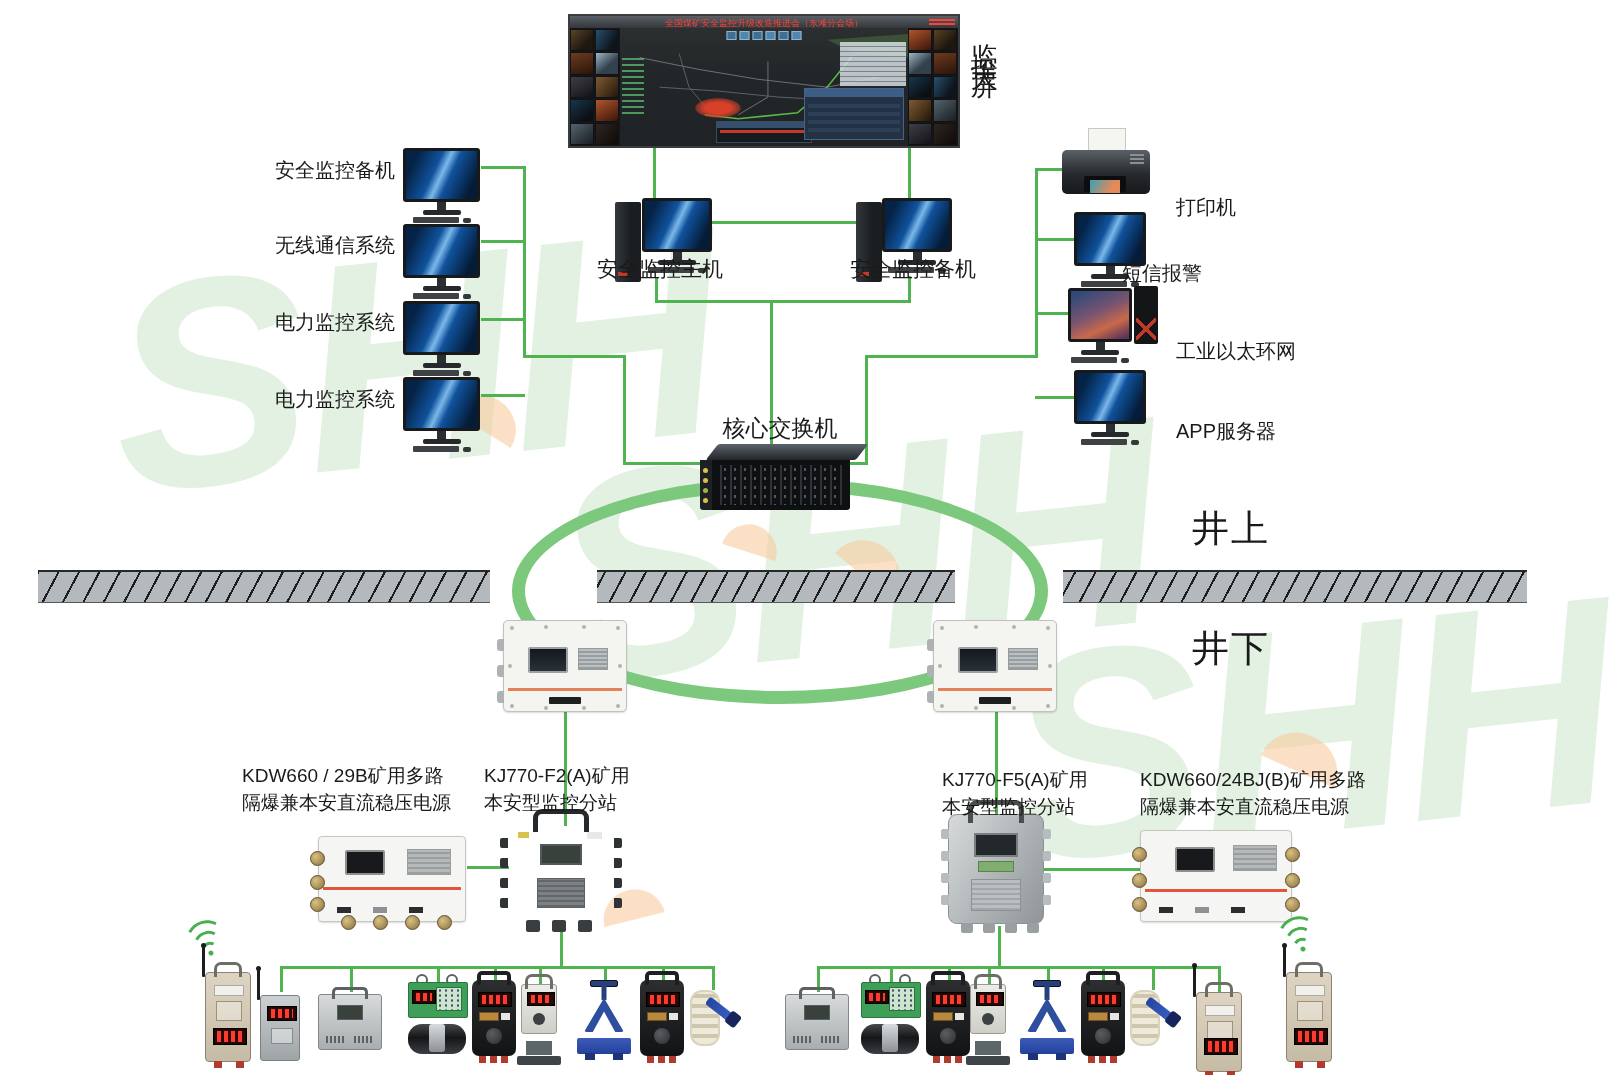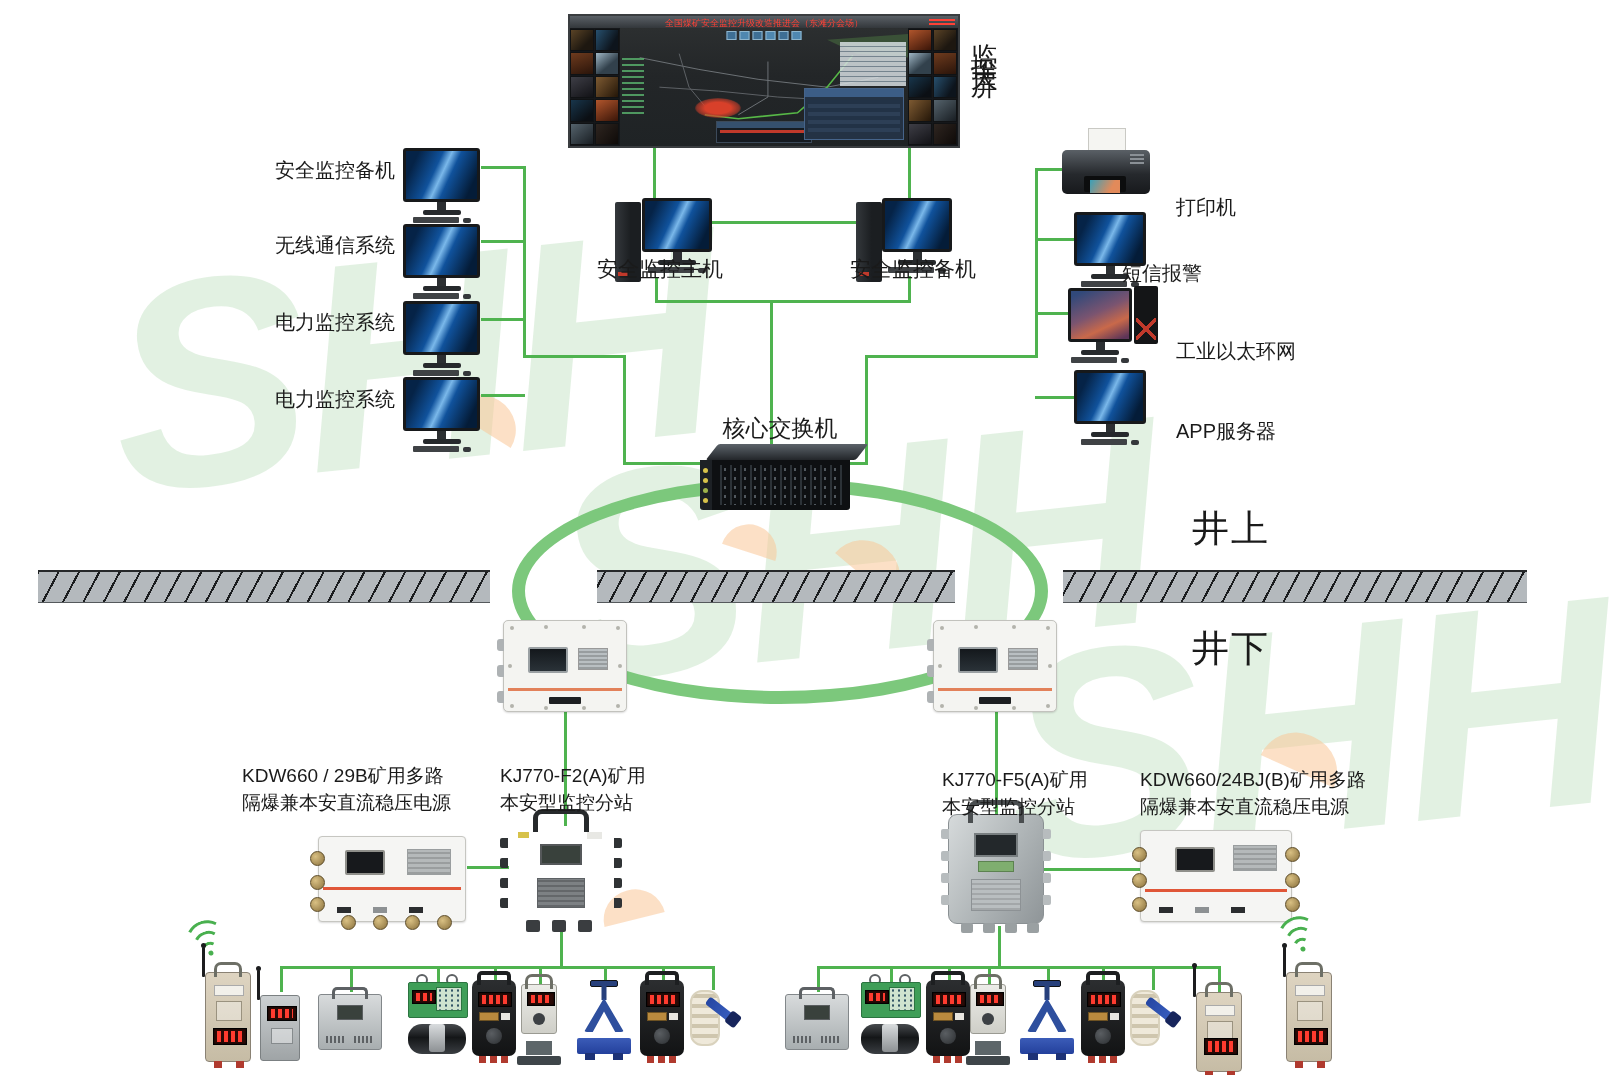--- a/index.html
+++ b/index.html
@@ -438,21 +438,21 @@
       <div class="winA"></div>
       <div class="winB"></div>
       <div class="oline"></div>
       <div class="blab"></div>
   </div>
 
   <div class="lbl two-line" style="left:242px;top:762px" data-name="label-left-power-supply">
     <div data-name="label-line">KDW660 / 29B矿用多路</div>
     <div data-name="label-line">隔爆兼本安直流稳压电源</div>
   </div>
-  <div class="lbl two-line" style="left:500px;top:762px" data-name="label-left-substation">
+  <div class="lbl two-line" style="left:484px;top:762px" data-name="label-left-substation">
     <div data-name="label-line">KJ770-F2(A)矿用</div>
     <div data-name="label-line">本安型监控分站</div>
   </div>
   <div class="lbl two-line" style="left:942px;top:766px" data-name="label-right-substation">
     <div data-name="label-line">KJ770-F5(A)矿用</div>
     <div data-name="label-line">本安型监控分站</div>
   </div>
   <div class="lbl two-line" style="left:1140px;top:766px" data-name="label-right-power-supply">
     <div data-name="label-line">KDW660/24BJ(B)矿用多路</div>
     <div data-name="label-line">隔爆兼本安直流稳压电源</div>

